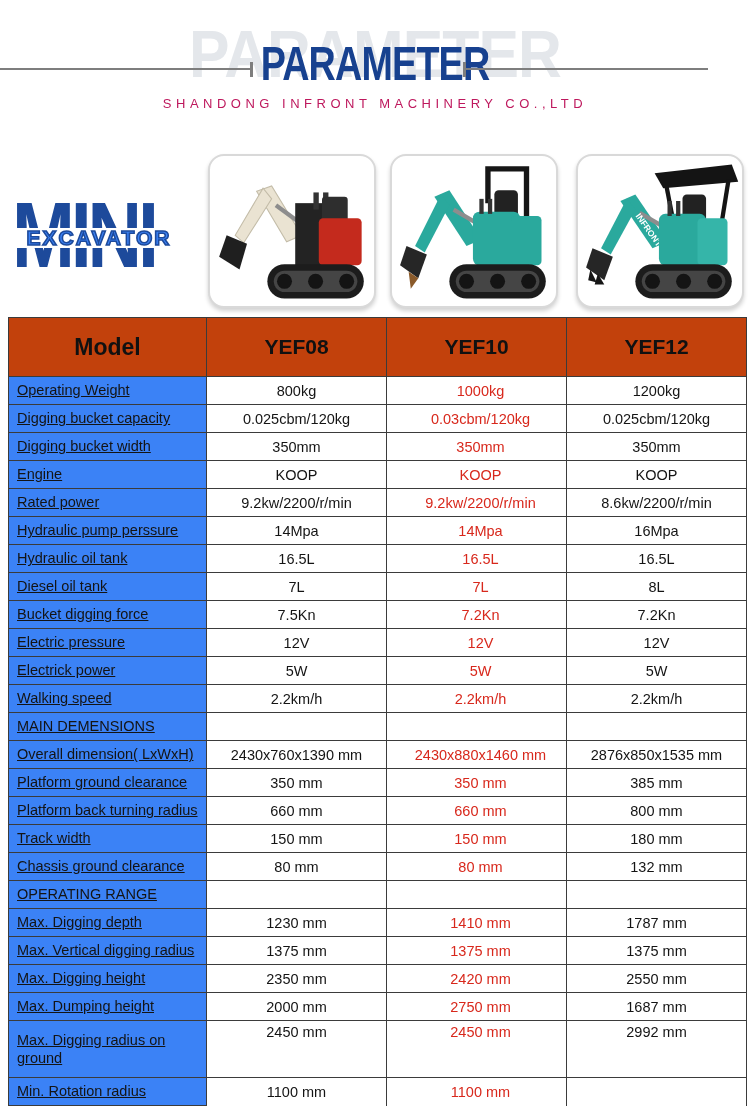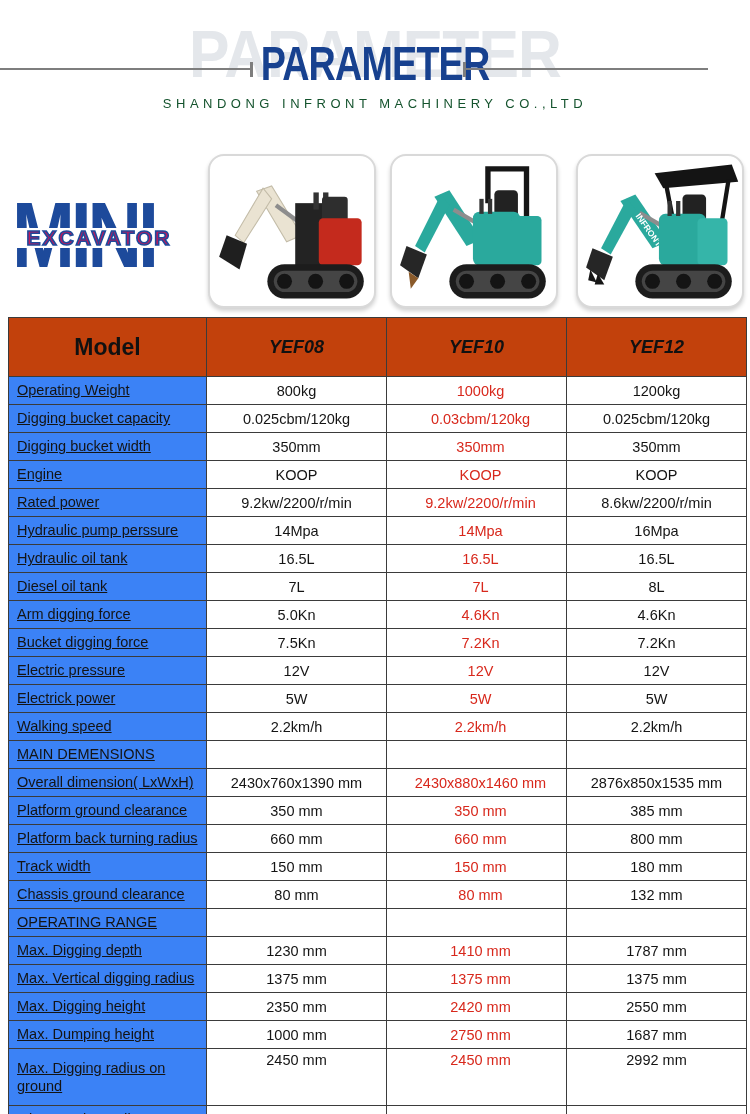--- a/index.html
+++ b/index.html
@@ -20,34 +20,34 @@
     transform:scale(0.82,1.05);
   }
   .hline{position:absolute;top:56px;height:2px;background:#7e7e7e;}
   .hline.l{left:0;width:250px;}
   .hline.r{right:0;width:242px;}
   .vtick{position:absolute;top:50px;width:3px;height:15px;background:#7e7e7e;}
   .vtick.l{left:250px;}
   .vtick.r{right:242px;}
   .subtitle{
     position:absolute;top:84px;left:0;width:750px;text-align:center;
-    font-size:13px;letter-spacing:4.5px;color:#14532d;
+    font-size:13px;letter-spacing:4.5px;color:#be185d;
   }
   
   .mini{position:absolute;left:12px;top:192px;width:180px;height:92px;}
   .mini-word{
     font-weight:700;font-size:92px;line-height:86px;letter-spacing:-5px;
     color:#1d4a9b;transform:scaleX(0.82);transform-origin:left top;white-space:nowrap;
   }
   .exc-band{
     position:absolute;left:-2px;top:36px;width:178px;height:20px;background:#ffffff;
     display:flex;align-items:center;justify-content:center;
   }
   .exc-text{
-    font-weight:700;font-size:21px;letter-spacing:2px;color:#be185d;
+    font-weight:700;font-size:21px;letter-spacing:2px;color:#3b82f6;
     -webkit-text-stroke:1.6px #1d4a9b;white-space:nowrap;
   }
   
   .card{
     position:absolute;top:154px;width:164px;height:150px;background:#fff;
     border:2px solid #d9d9d9;border-radius:16px;box-shadow:0 3px 4px rgba(0,0,0,0.18);
     overflow:hidden;
   }
   .card svg{width:100%;height:100%;}
   .c1{left:208px;} .c2{left:390px;} .c3{left:576px;}
@@ -56,21 +56,21 @@
     position:absolute;left:8px;top:317px;width:738px;
     border-collapse:collapse;table-layout:fixed;
   }
   .spec col.c-label{width:198px;}
   .spec col.c-v{width:180px;}
   .spec th,.spec td{border:1.5px solid #3b3b3b;}
   .spec th{
     background:#c2410c;height:56px;color:#111;font-weight:700;text-align:center;
   }
   .spec th.model-h{font-size:23px;}
-  .spec th.col-h{font-size:18px;font-style:italic;}
+  .spec th.col-h{font-size:21px;}
   .spec td{height:25px;font-size:14.5px;}
   .spec td.label-cell{
     background:#3b82f6;text-align:left;padding:1px 4px 1px 8px;color:#141414;line-height:1.25;text-decoration:underline;
   }
   .spec td.value-cell{background:#ffffff;text-align:center;color:#141414;}
   .spec td.value-cell.highlight{color:#d8281c;padding-left:9px;}
   .spec tr.tall td{height:52px;}
   .spec tr.tall td.value-cell{vertical-align:top;padding-top:3px;}
   .spec tr:last-child td.value-cell{border-bottom:none;}
 </style>
@@ -241,26 +241,20 @@
         <td class="value-cell highlight">16.5L</td>
         <td class="value-cell">16.5L</td>
       </tr>
       <tr>
         <td class="label-cell">Diesel oil tank</td>
         <td class="value-cell">7L</td>
         <td class="value-cell highlight">7L</td>
         <td class="value-cell">8L</td>
       </tr>
       <tr>
-        <td class="label-cell">Arm digging force</td>
-        <td class="value-cell">5.0Kn</td>
-        <td class="value-cell highlight">4.6Kn</td>
-        <td class="value-cell">4.6Kn</td>
-      </tr>
-      <tr>
         <td class="label-cell">Bucket digging force</td>
         <td class="value-cell">7.5Kn</td>
         <td class="value-cell highlight">7.2Kn</td>
         <td class="value-cell">7.2Kn</td>
       </tr>
       <tr>
         <td class="label-cell">Electric pressure</td>
         <td class="value-cell">12V</td>
         <td class="value-cell highlight">12V</td>
         <td class="value-cell">12V</td>
@@ -332,21 +326,21 @@
         <td class="value-cell">1375 mm</td>
       </tr>
       <tr>
         <td class="label-cell">Max. Digging height</td>
         <td class="value-cell">2350 mm</td>
         <td class="value-cell highlight">2420 mm</td>
         <td class="value-cell">2550 mm</td>
       </tr>
       <tr>
         <td class="label-cell">Max. Dumping height</td>
-        <td class="value-cell">1000 mm</td>
+        <td class="value-cell">2000 mm</td>
         <td class="value-cell highlight">2750 mm</td>
         <td class="value-cell">1687 mm</td>
       </tr>
       <tr class="tall">
         <td class="label-cell">Max. Digging radius on ground</td>
         <td class="value-cell">2450 mm</td>
         <td class="value-cell highlight">2450 mm</td>
         <td class="value-cell">2992 mm</td>
       </tr>
       <tr>

